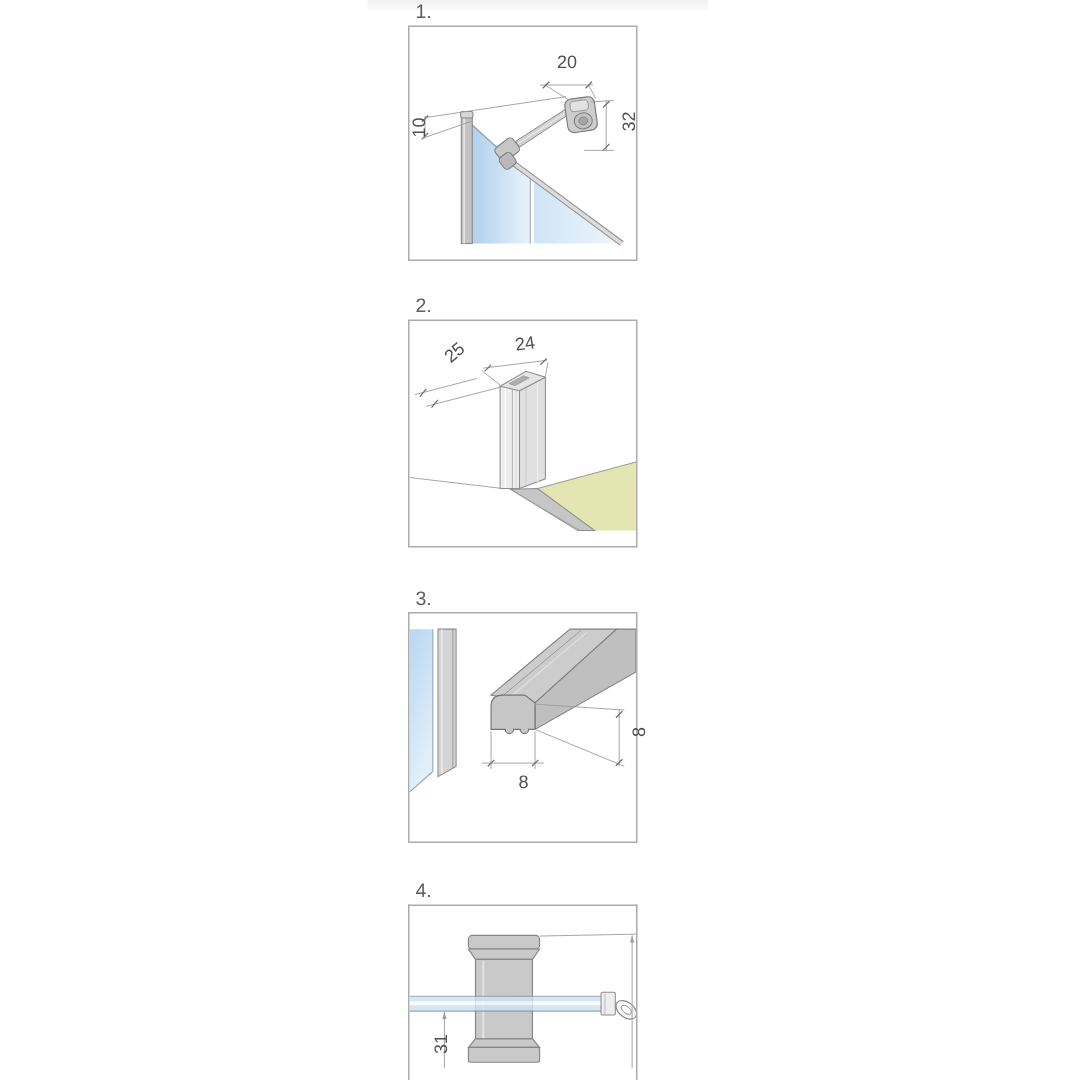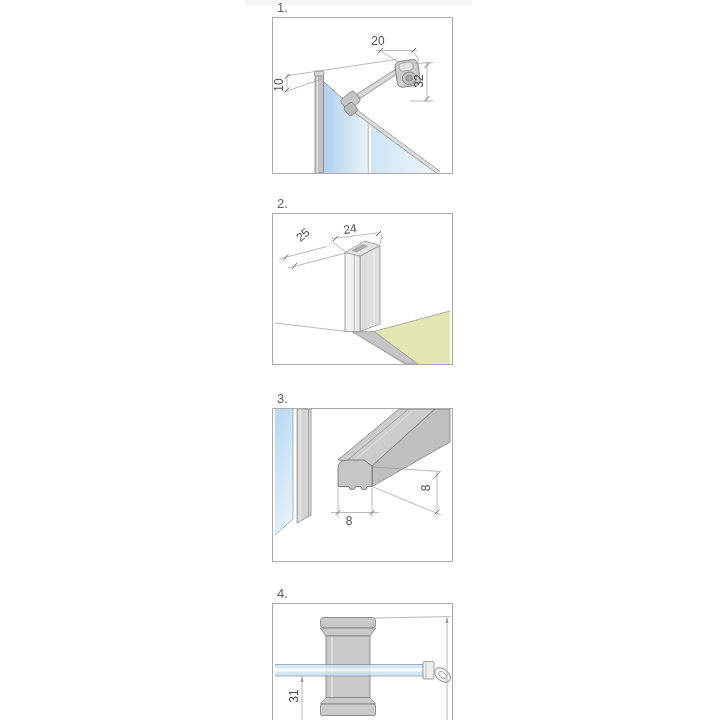--- a/index.html
+++ b/index.html
@@ -3,21 +3,21 @@
 <meta charset="utf-8">
 <style>
   html,body{margin:0;padding:0;background:#ffffff;}
   #stage{position:relative;width:720px;height:720px;background:#ffffff;overflow:hidden;
          font-family:"Liberation Sans",sans-serif;}
   .top-band{position:absolute;left:245px;top:0;width:227px;height:7px;
             background:linear-gradient(#f2f2f2,#fbfbfb);}
   .fig{position:absolute;left:272px;width:177px;}
   .fig-label{height:15px;line-height:15px;margin-bottom:2px;padding-left:5px;
              font-size:13px;color:#5f5f5f;}
-  .fig-box{position:relative;width:181px;border:1px solid #ababab;background:#ffffff;
+  .fig-box{position:relative;width:153px;border:1px solid #ababab;background:#ffffff;
            box-sizing:border-box;}
   .fig-box.open-bottom{border-bottom:none;}
   .fig-box svg{display:block;width:100%;height:100%;}
   .dim{position:absolute;font-size:12px;color:#4f4f4f;white-space:nowrap;
        transform:translate(-50%,-50%);pointer-events:none;}
   .dim.r90{transform:translate(-50%,-50%) rotate(-90deg);}
   .dim.r40{transform:translate(-50%,-50%) rotate(-40deg);}
   .dim.r8{transform:translate(-50%,-50%) rotate(-8deg);}
 </style>
 </head>

